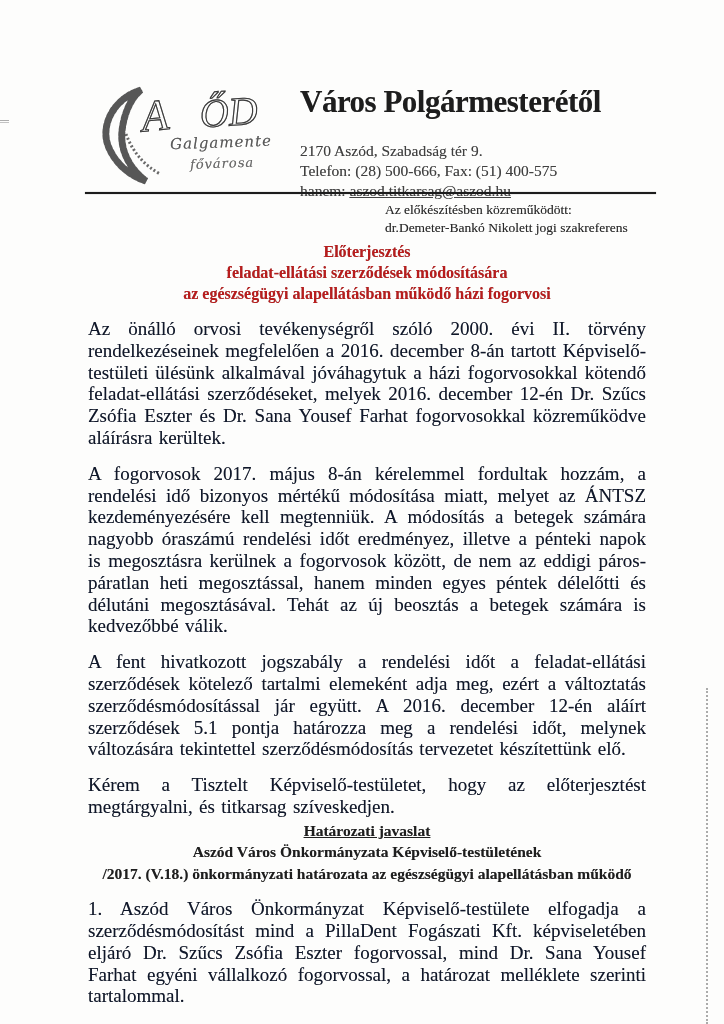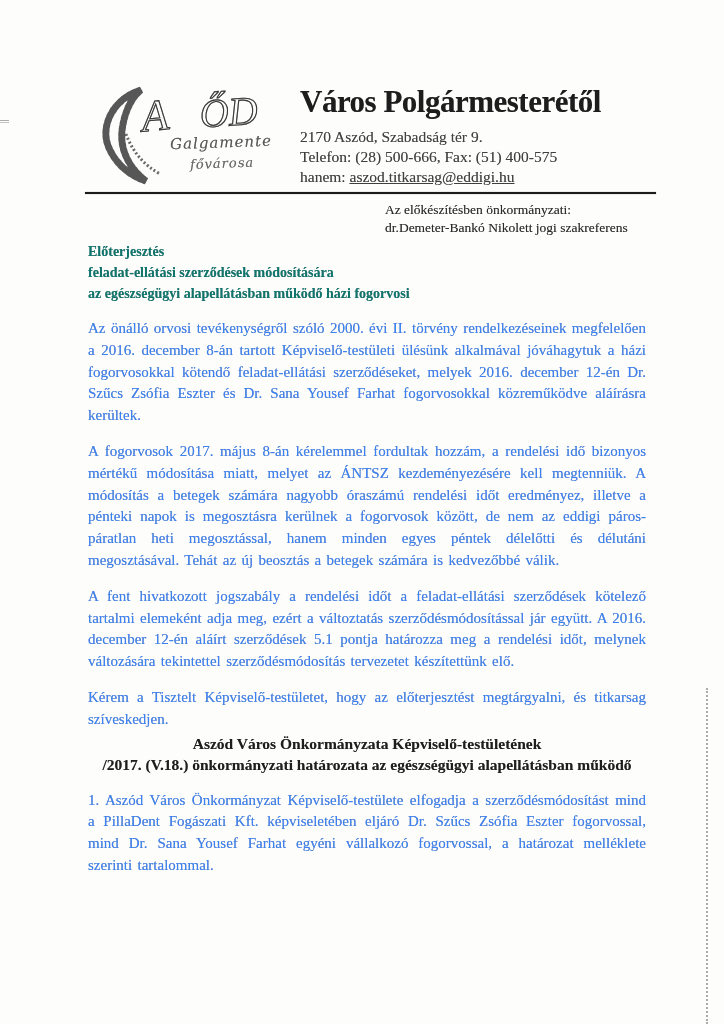--- a/index.html
+++ b/index.html
@@ -11,45 +11,45 @@
   }
   .page * { text-shadow:0 0 0.55px rgba(45,45,45,0.45); }
 
   
   .letterhead { position:absolute; top:82px; left:86px; right:70px; display:flex; }
   .logo { position:relative; width:200px; height:112px; flex:0 0 auto; }
   .logo svg { position:absolute; top:0; left:0; }
   .header-text { padding-left:14px; padding-top:2px; }
   .office-title {
     font-size:31px; font-weight:bold; letter-spacing:-0.5px;
-    margin-bottom:7px; color:#1d1d1d;
+    margin-bottom:21px; color:#1d1d1d;
   }
   .contact { font-size:15.5px; line-height:20px; color:#404040; }
   .email { text-decoration:underline; }
 
   .rule {
     position:absolute; top:192px; left:85px; width:571px; height:2px;
     background:#1c1c1c; box-shadow:0 0 1px #555;
   }
 
   .prepared {
     position:absolute; top:201px; left:385px;
     font-size:13.5px; line-height:17.5px; color:#2b2b2b;
   }
 
   
   .content { position:absolute; top:241px; left:88px; width:558px; }
   .doc-title {
-    text-align:left; font-weight:bold; font-size:14px;
-    line-height:21px; color:#0f766e;
+    text-align:center; font-weight:bold; font-size:16px;
+    line-height:21px; color:#b91c1c;
   }
   .salutation { margin-top:24px; font-weight:bold; font-size:16px; }
   .body-p {
-    margin-top:14px; font-size:15px; line-height:21.8px;
-    text-align:justify; word-spacing:1.6px; color:#3b82f6;
+    margin-top:14px; font-size:19px; line-height:21.8px;
+    text-align:justify; word-spacing:1.6px; color:#0f172a;
   }
   .res-head {
     margin-top:2px; text-align:center; font-weight:bold;
     font-size:15.5px; line-height:21.5px; color:#1e1e1e;
   }
   .res-title { text-decoration:underline; }
 
   
   .scan-mark-left {
     position:absolute; left:0; top:120px; width:9px; height:3px;
@@ -76,45 +76,46 @@
         <text x="56" y="48" font-family="Liberation Serif, serif" font-style="italic" font-size="44" fill="none" stroke="#3c3c3c" stroke-width="1.1" transform="rotate(-6 70 40)">A</text>
         <text x="114" y="44" font-family="Liberation Serif, serif" font-style="italic" font-size="40" fill="none" stroke="#3c3c3c" stroke-width="1.1" transform="rotate(-4 135 35)">ŐD</text>
         <text x="84" y="66" font-family="DejaVu Serif, serif" font-style="italic" font-size="15" fill="#5a5a5a" transform="rotate(-2 120 60)" letter-spacing="1">Galgamente</text>
         <text x="104" y="86" font-family="DejaVu Serif, serif" font-style="italic" font-size="13" fill="#6a6a6a" transform="rotate(-2 130 82)" letter-spacing="1">fővárosa</text>
       </svg>
     </div>
     <div class="header-text">
       <div class="office-title">Város Polgármesterétől</div>
       <div class="contact">2170 Aszód, Szabadság tér 9.</div>
       <div class="contact">Telefon: (28) 500-666, Fax: (51) 400-575</div>
-      <div class="contact"><span>hanem: </span><span class="email">aszod.titkarsag@eddigi.hu</span></div>
+      <div class="contact"><span>hanem: </span><span class="email">aszod.titkarsag@aszod.hu</span></div>
     </div>
   </header>
 
   <div class="rule"></div>
 
   <div class="prepared">
-    <div>Az előkészítésben önkormányzati:</div>
+    <div>Az előkészítésben közreműködött:</div>
     <div>dr.Demeter-Bankó Nikolett jogi szakreferens</div>
   </div>
 
   <main class="content">
     <div class="doc-title">
       <div>Előterjesztés</div>
       <div>feladat-ellátási  szerződések módosítására</div>
       <div>az egészségügyi alapellátásban működő házi fogorvosi</div>
     </div>
 
 
     <p class="body-p">Az önálló orvosi tevékenységről szóló 2000. évi II. törvény rendelkezéseinek megfelelően a 2016. december 8-án tartott Képviselő-testületi ülésünk alkalmával jóváhagytuk a házi fogorvosokkal kötendő feladat-ellátási szerződéseket, melyek 2016. december 12-én Dr. Szűcs Zsófia Eszter és Dr. Sana Yousef Farhat fogorvosokkal közreműködve aláírásra kerültek.</p>
     <p class="body-p">A fogorvosok 2017. május 8-án kérelemmel fordultak hozzám, a rendelési idő bizonyos mértékű módosítása miatt, melyet az ÁNTSZ kezdeményezésére kell megtenniük. A módosítás a betegek számára nagyobb óraszámú rendelési időt eredményez, illetve a pénteki napok is megosztásra kerülnek a fogorvosok között, de nem az eddigi páros-páratlan heti megosztással, hanem minden egyes péntek délelőtti és délutáni megosztásával. Tehát az új beosztás a betegek számára is kedvezőbbé válik.</p>
     <p class="body-p">A fent hivatkozott jogszabály a rendelési időt a feladat-ellátási szerződések kötelező tartalmi elemeként adja meg, ezért a változtatás szerződésmódosítással jár együtt. A 2016. december 12-én aláírt szerződések 5.1 pontja határozza meg a rendelési időt, melynek változására tekintettel szerződésmódosítás tervezetet készítettünk elő.</p>
     <p class="body-p">Kérem a Tisztelt Képviselő-testületet, hogy az előterjesztést megtárgyalni, és titkarsag szíveskedjen.</p>
 
     <div class="res-head">
+      <div class="res-title">Határozati javaslat</div>
       <div>Aszód Város Önkormányzata Képviselő-testületének</div>
       <div>/2017. (V.18.)  önkormányzati határozata az egészségügyi alapellátásban működő</div>
     </div>
 
     <p class="body-p">1. Aszód Város Önkormányzat Képviselő-testülete elfogadja a szerződésmódosítást mind a PillaDent Fogászati Kft. képviseletében eljáró Dr. Szűcs Zsófia Eszter fogorvossal, mind Dr. Sana Yousef Farhat egyéni vállalkozó fogorvossal, a határozat melléklete szerinti tartalommal.</p>
   </main>
 
 </div>
 
 </body></html>

